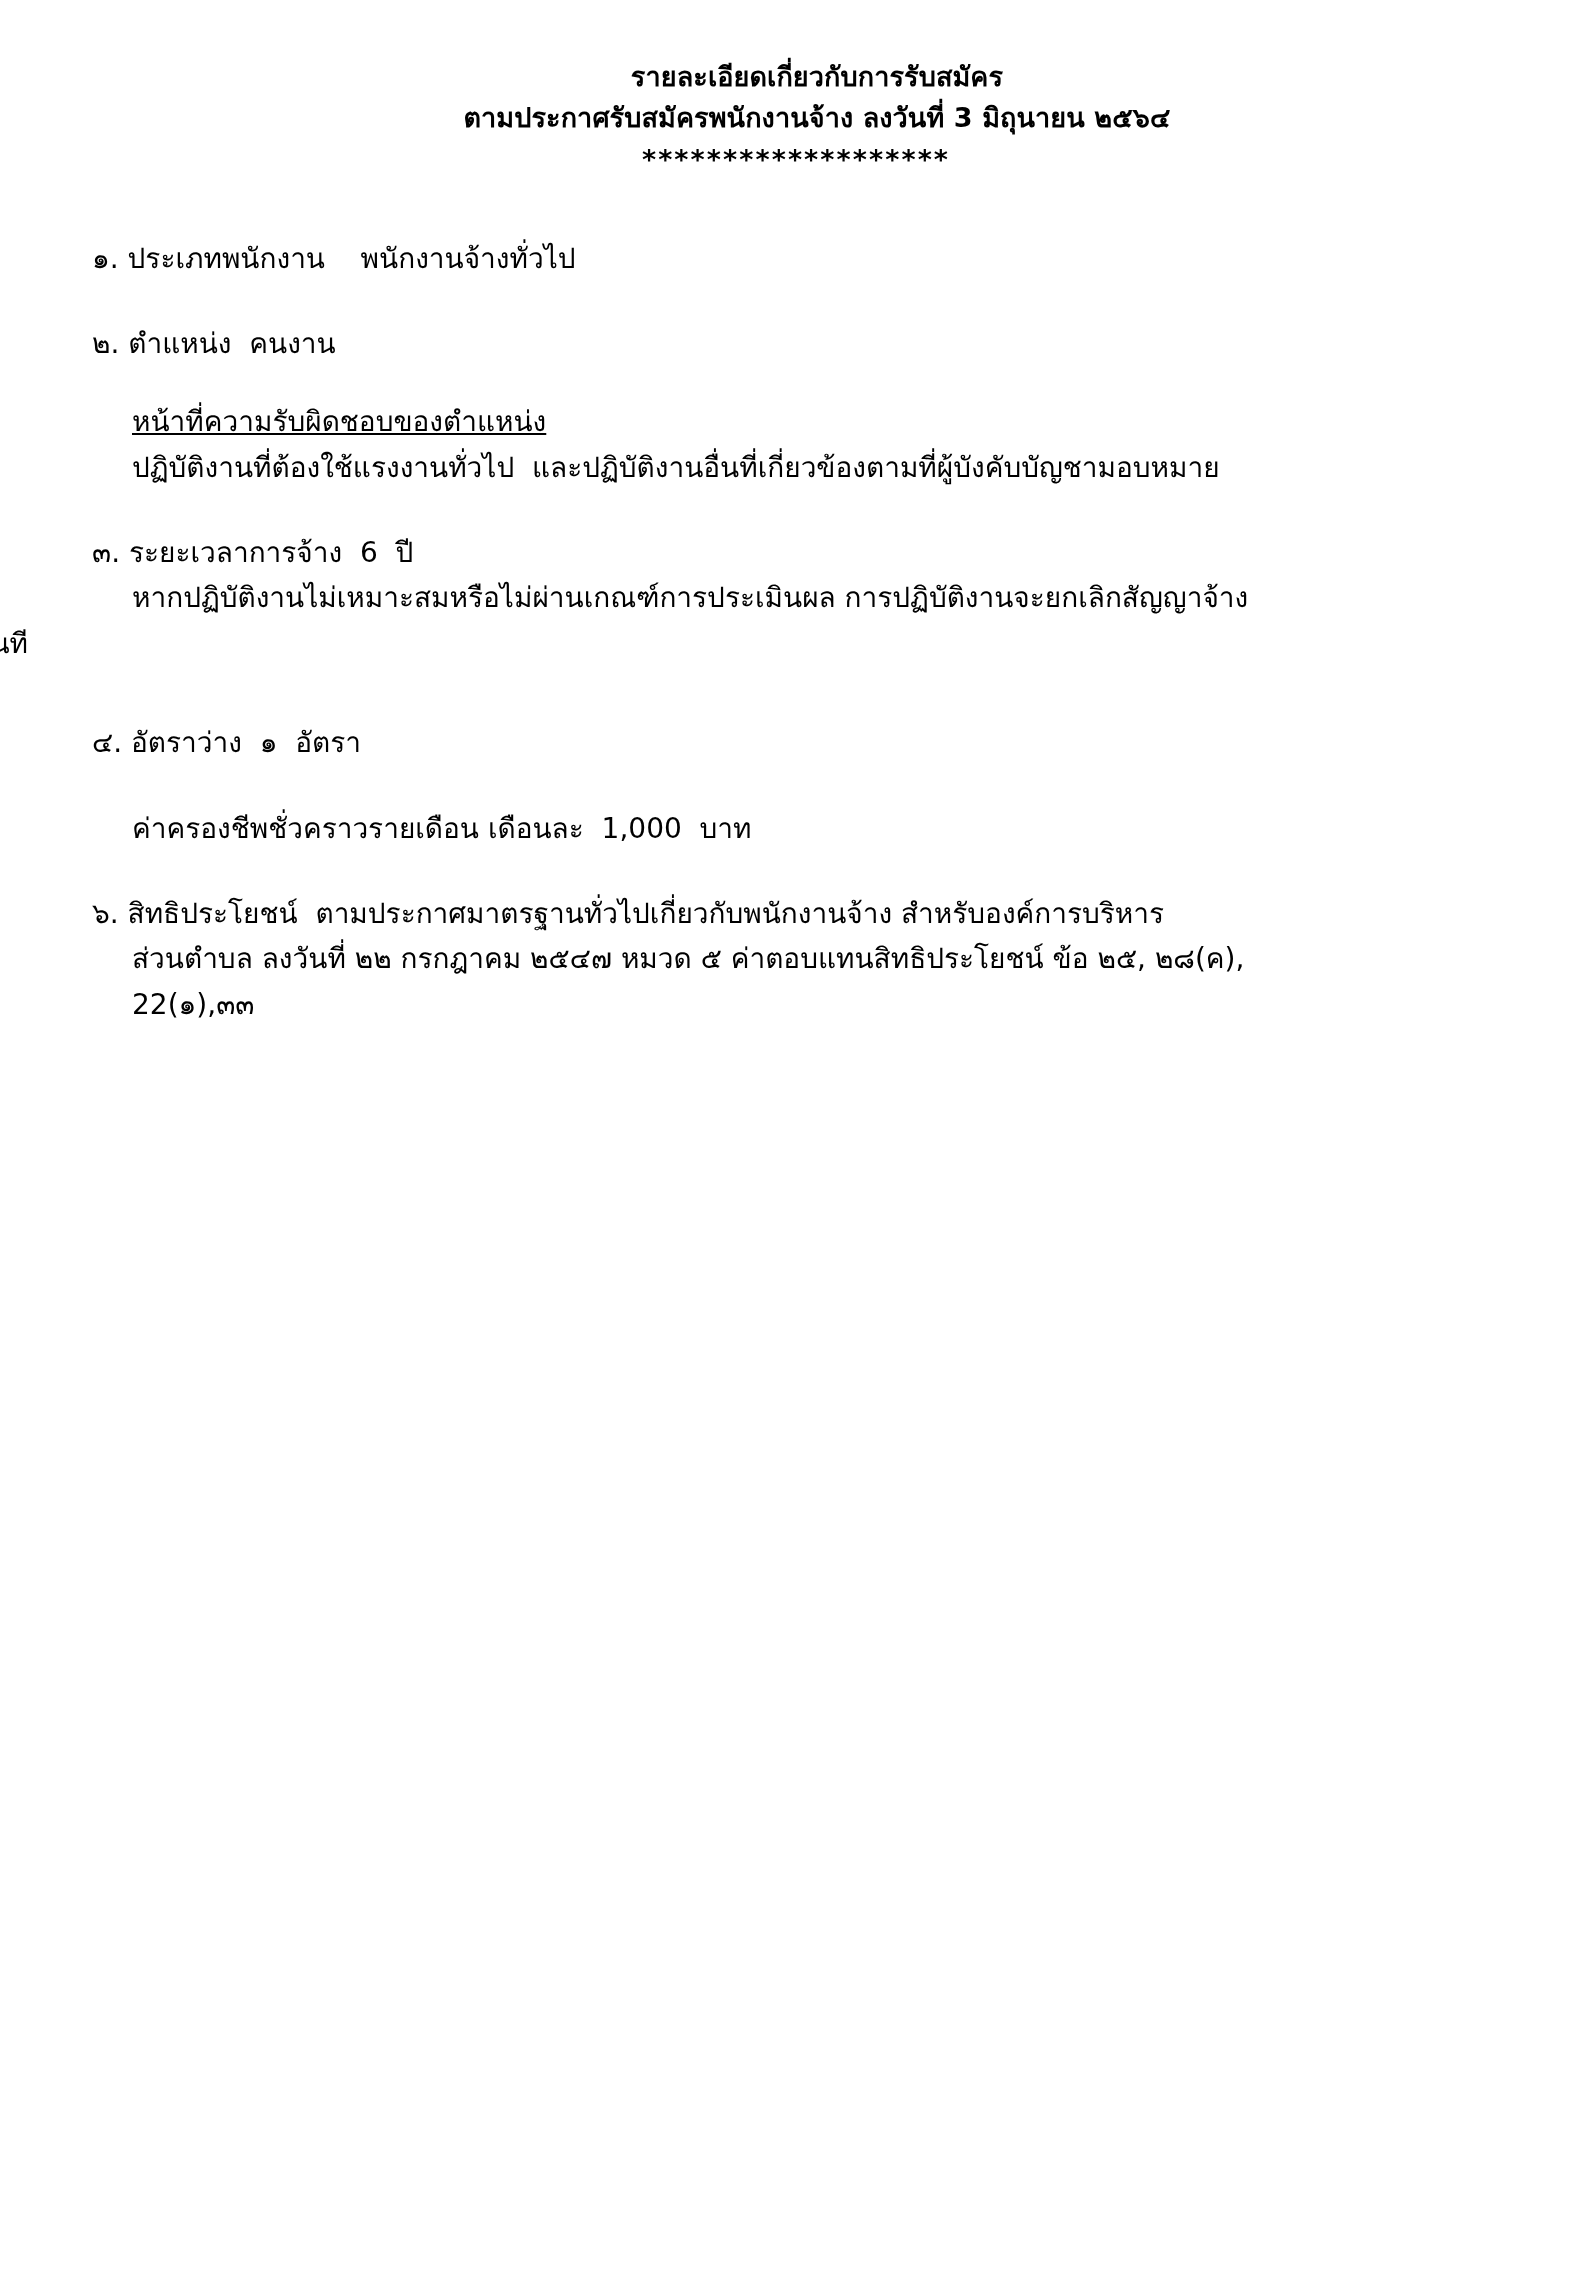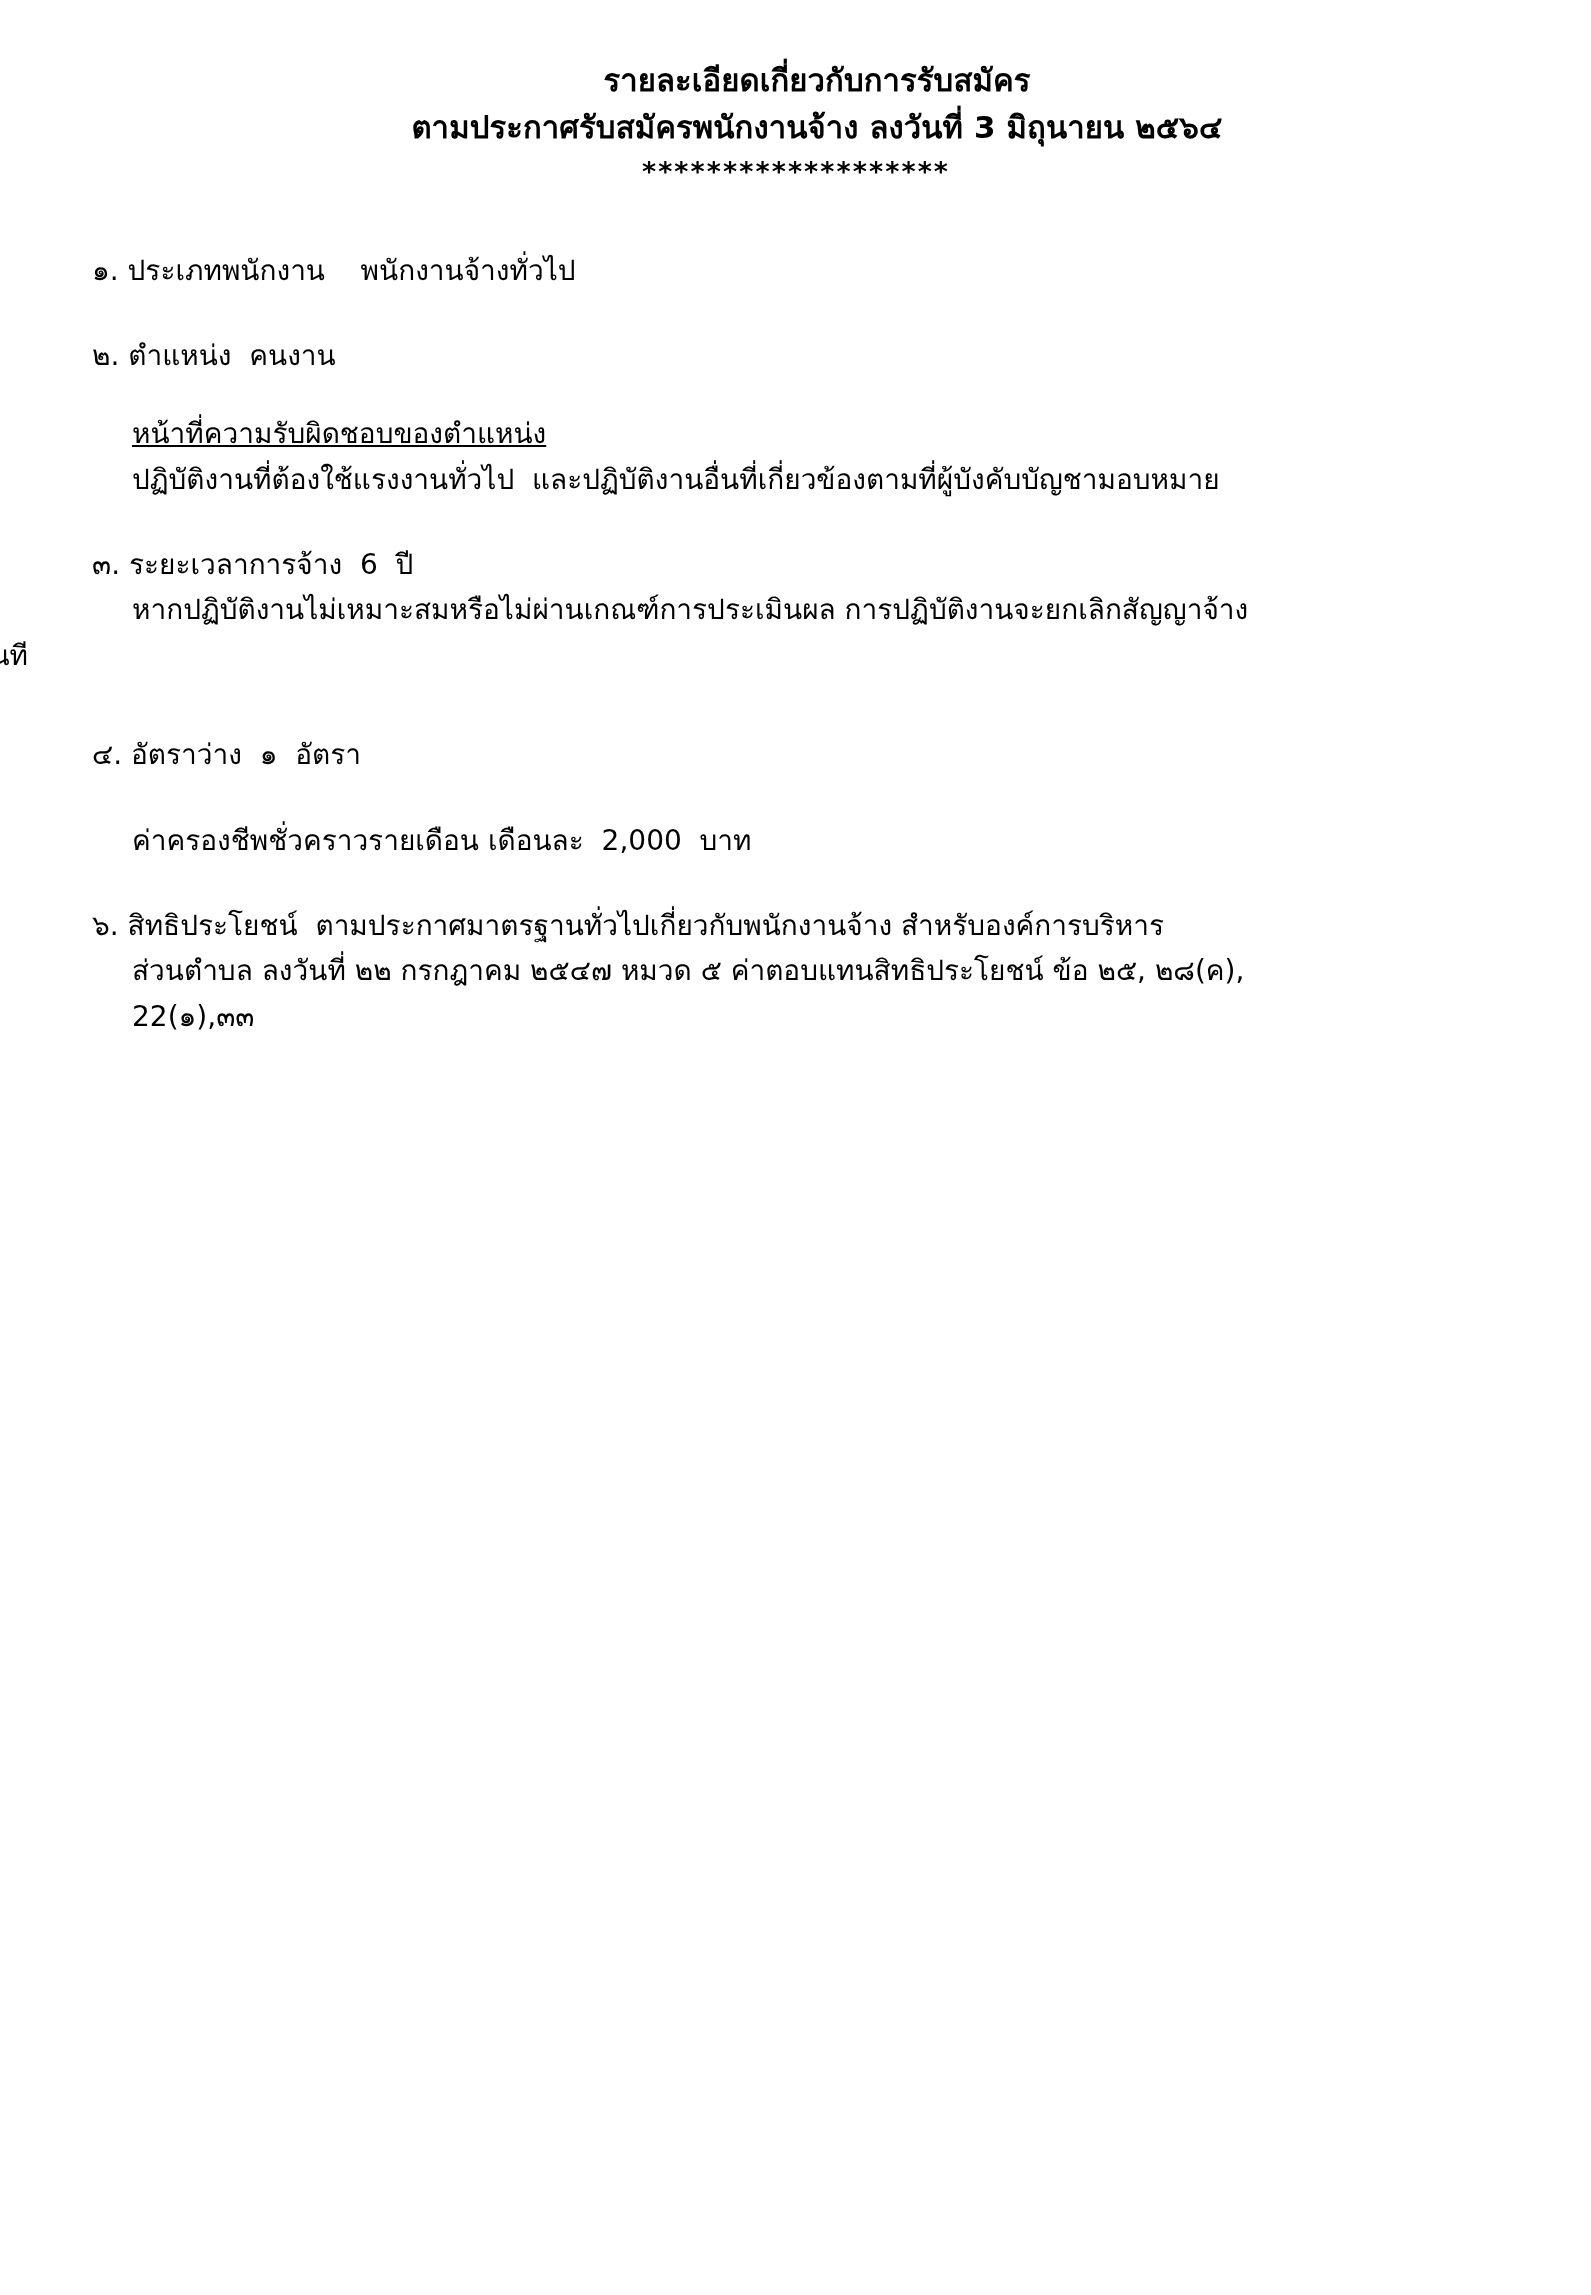--- a/index.html
+++ b/index.html
@@ -19,21 +19,21 @@
     background: #ffffff;
     box-sizing: border-box;
     padding: 0;
     overflow: hidden;
   }
   .header {
     text-align: center;
     margin-top: 57px;
   }
   .header .title-line {
-    font-size: 31px;
+    font-size: 27px;
     font-weight: bold;
     line-height: 1.5;
     letter-spacing: 0.1px;
     padding-left: 42px;
   }
   .header .stars {
     font-size: 27px;
     font-weight: bold;
     letter-spacing: 2.1px;
     margin-top: 5.7px;
@@ -108,21 +108,21 @@
       <span class="outdent">ทันที</span>
     </div>
 
     <div class="spacer-lg"></div>
 
     <div class="item">
       <span class="item-head">๔. อัตราว่าง  ๑  อัตรา</span>
     </div>
 
     <div class="item">
-      <span class="sub">ค่าครองชีพชั่วคราวรายเดือน เดือนละ  2,000  บาท</span>
+      <span class="sub">ค่าครองชีพชั่วคราวรายเดือน เดือนละ  1,000  บาท</span>
     </div>
 
     <div class="item item-6">
       <span class="item-head">๖. สิทธิประโยชน์  ตามประกาศมาตรฐานทั่วไปเกี่ยวกับพนักงานจ้าง สำหรับองค์การบริหาร</span>
       <span class="cont">ส่วนตำบล ลงวันที่ ๒๒ กรกฎาคม ๒๕๔๗  หมวด ๕  ค่าตอบแทนสิทธิประโยชน์  ข้อ ๒๕, ๒๘(ค),</span>
       <span class="cont">22(๑),๓๓</span>
     </div>
 
   </div>
 </div>

